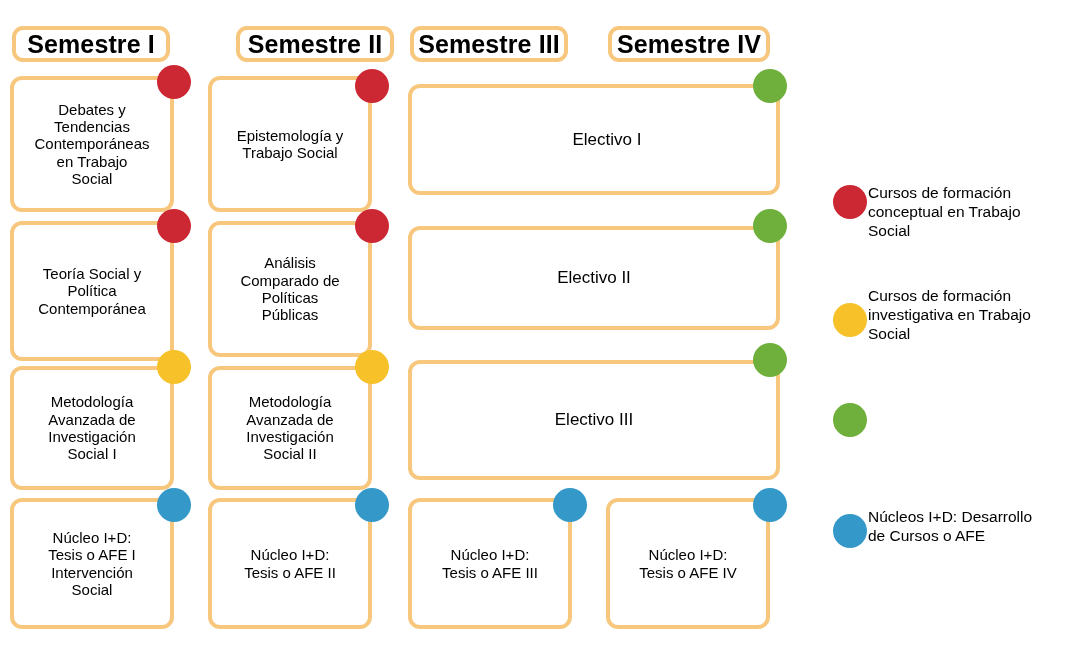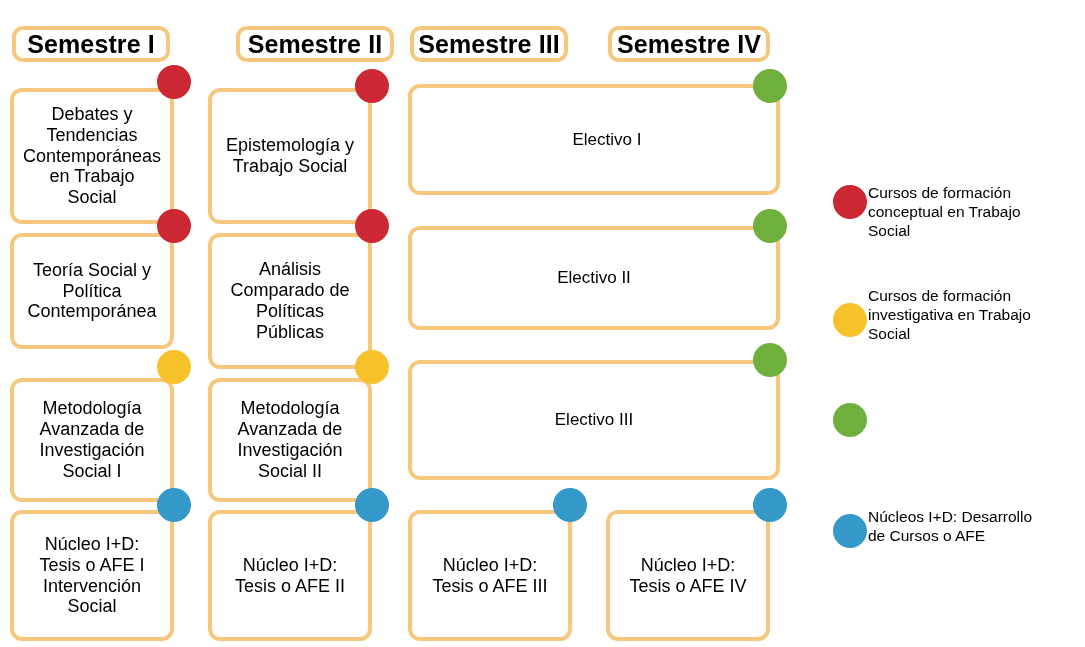--- a/index.html
+++ b/index.html
@@ -40,23 +40,22 @@
 
   .header-box {
     border-width: 4px;
     border-radius: 11px;
     font-weight: bold;
     font-size: 25px;
     letter-spacing: 0.1px;
   }
 
   .course-box {
-    font-size: 18px;
+    font-size: 15px;
     padding: 2px 8px;
-    margin-top: 12px;
   }
 
   .elective-box {
     font-size: 17px;
   }
 
   .box-label {
     display: block;
     width: 100%;
     white-space: pre-line;
@@ -98,21 +97,21 @@
     <div class="box header-box" style="left: 608px; top: 26px; width: 162px; height: 36px; border-color: rgb(246, 199, 124);">
       <span class="box-label">Semestre IV</span>
     </div>
     <div class="box course-box" style="left: 10px; top: 76px; width: 164px; height: 136px; border-color: rgb(246, 199, 124);">
       <span class="box-label">Debates y
 Tendencias
 Contemporáneas
 en Trabajo
 Social</span>
     </div>
-    <div class="box course-box" style="left: 10px; top: 221px; width: 164px; height: 116px; border-color: rgb(246, 199, 124);">
+    <div class="box course-box" style="left: 10px; top: 221px; width: 164px; height: 140px; border-color: rgb(246, 199, 124);">
       <span class="box-label">Teoría Social y
 Política
 Contemporánea</span>
     </div>
     <div class="box course-box" style="left: 10px; top: 366px; width: 164px; height: 124px; border-color: rgb(246, 199, 124);">
       <span class="box-label">Metodología
 Avanzada de
 Investigación
 Social I</span>
     </div>

